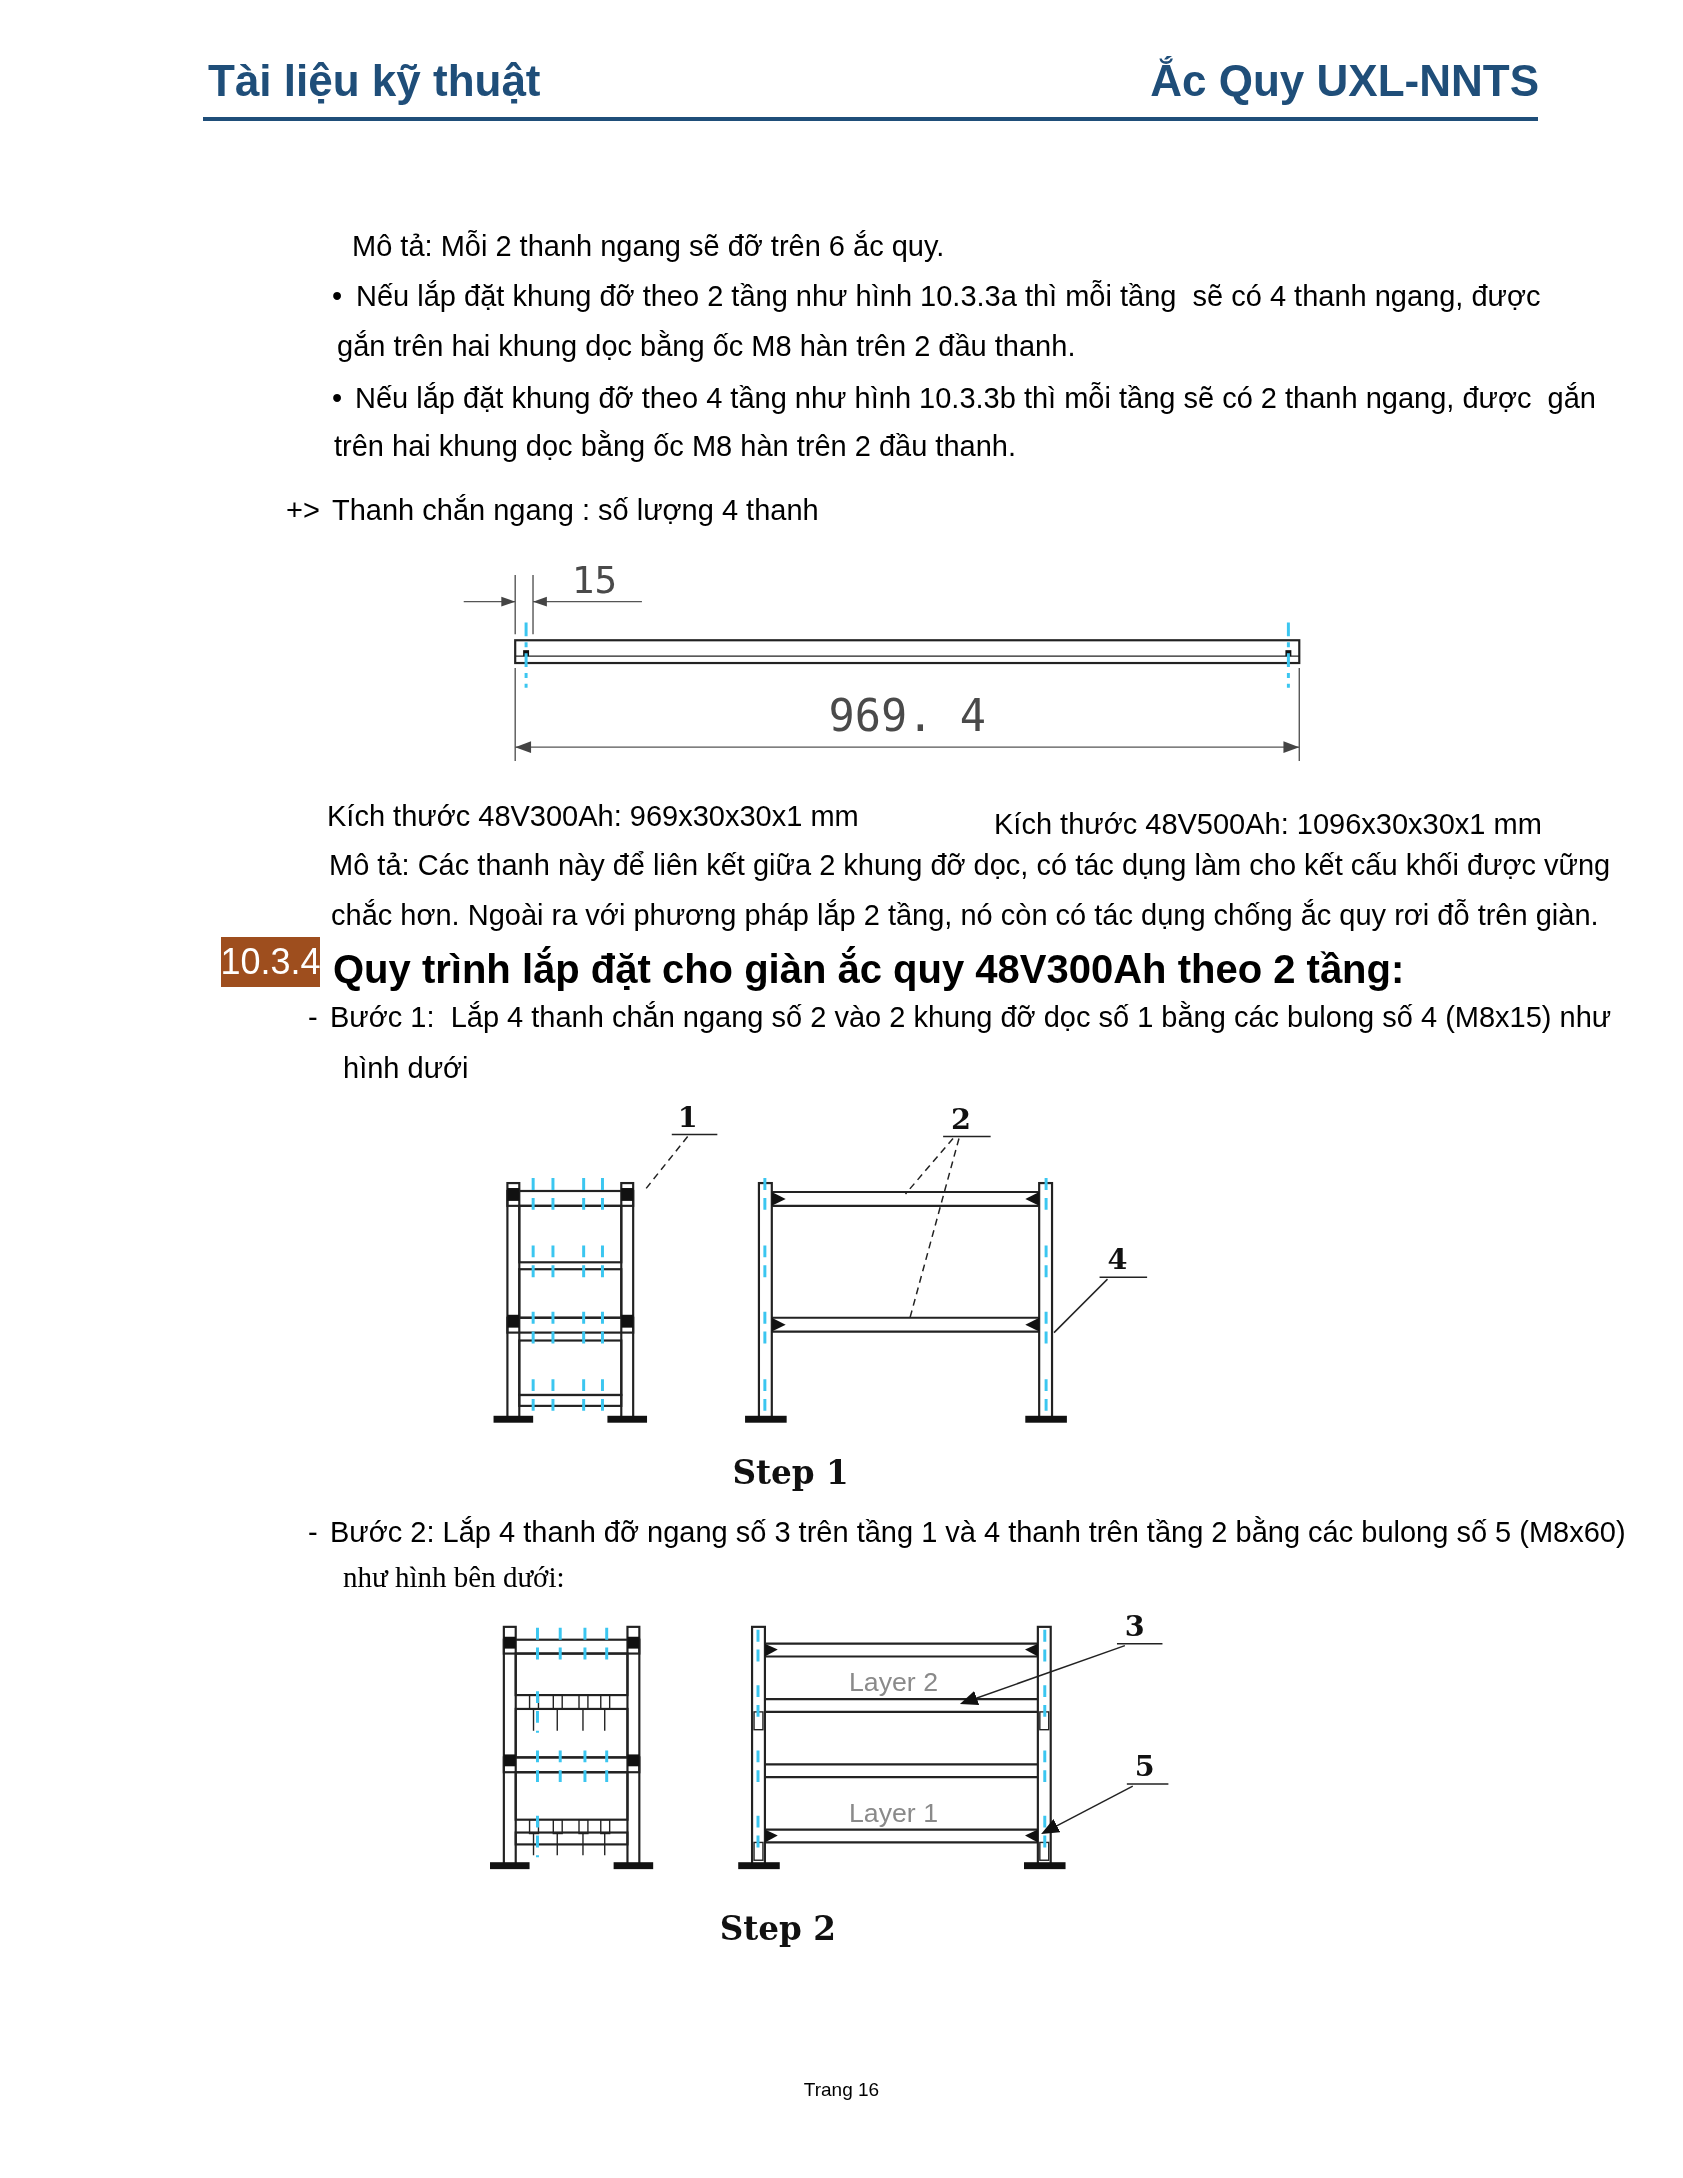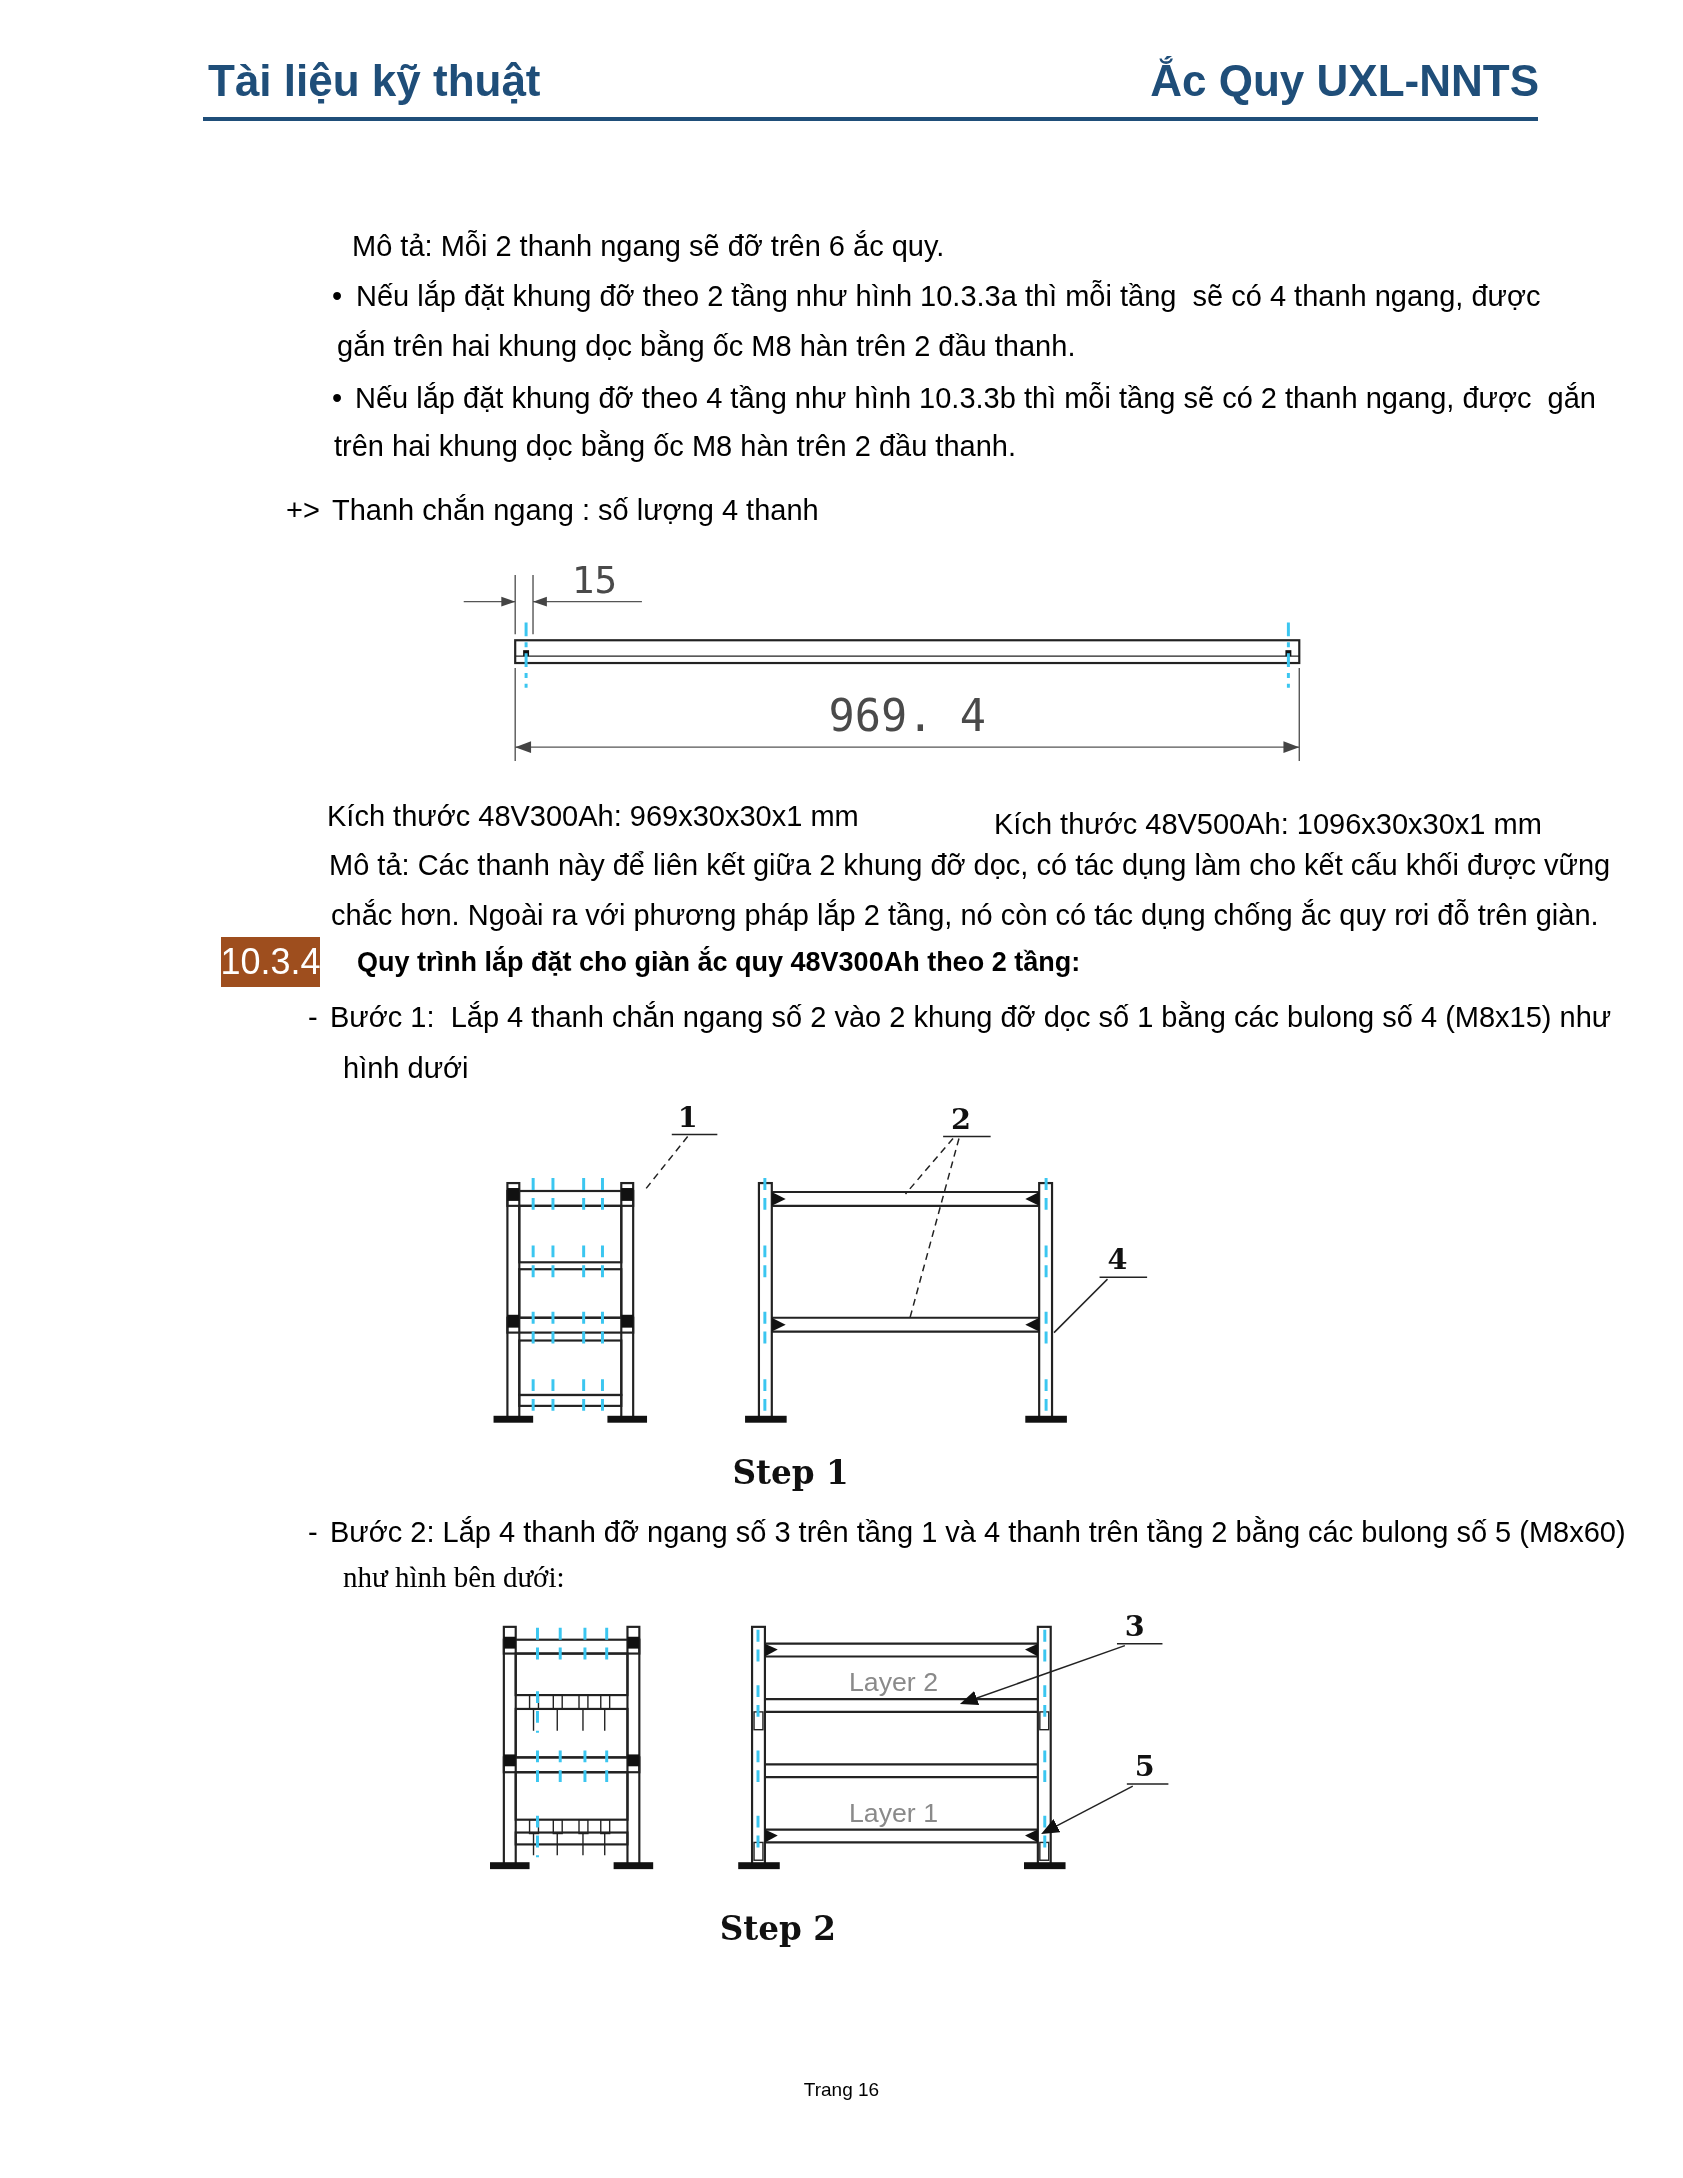--- a/index.html
+++ b/index.html
@@ -11,21 +11,21 @@
   .t{position:absolute;font-size:29px;line-height:32px;white-space:pre;}
   .hdr{
     position:absolute;top:55px;font-size:44px;line-height:51px;font-weight:bold;
     color:#1F4E79;white-space:pre;
   }
   .hdr-rule{position:absolute;left:203px;top:117px;width:1335px;height:4px;background:#1F4E79;}
   .sec-box{
     position:absolute;left:221px;top:937px;width:99px;height:50px;background:#9E4E1E;
     color:#fff;font-size:36px;display:flex;align-items:center;justify-content:center;
   }
-  .sec-title{position:absolute;left:357px;top:947px;font-size:27px;font-weight:bold;white-space:pre;}
+  .sec-title{position:absolute;left:333px;top:947px;font-size:40px;font-weight:bold;white-space:pre;}
   .diagram{position:absolute;}
   .footer{position:absolute;left:0;top:2079px;width:1683px;text-align:center;font-size:19px;}
   svg .frame{stroke:#222;stroke-width:2.2;fill:none;}
   svg .thin{stroke:#222;stroke-width:1.4;fill:none;}
   svg .solid{fill:#111;stroke:none;}
   svg .cyan{stroke:#3BC6F0;stroke-width:3;fill:none;}
   svg .dimline{stroke:#555;stroke-width:1.4;fill:none;}
   svg .dimarrow{fill:#444;stroke:none;}
   svg .dimtext{font-family:"DejaVu Sans Mono",monospace;fill:#4a4a4a;}
   svg .leader{stroke:#222;stroke-width:1.5;fill:none;}

